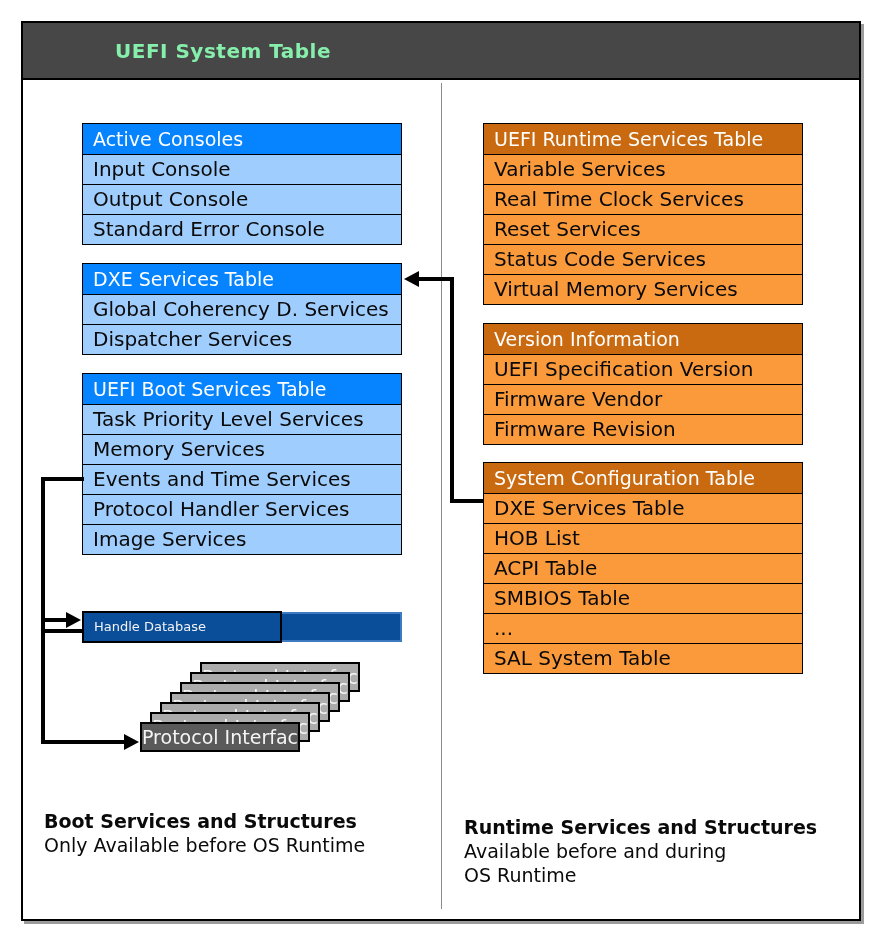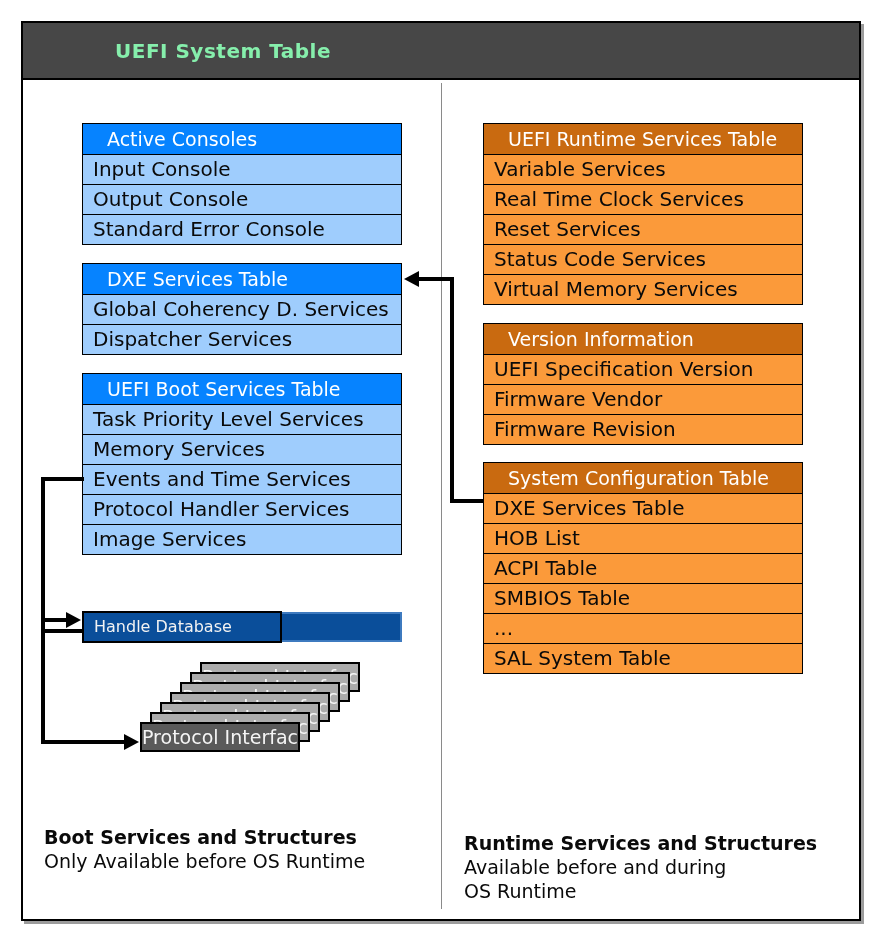--- a/index.html
+++ b/index.html
@@ -12,53 +12,53 @@
     position:absolute;left:21px;top:21px;width:836px;height:896px;
     border:2px solid #000;background:#fff;box-shadow:3px 3px 0 #9c9c9c;
   }
   #titlebar{
     position:absolute;left:0;top:0;width:100%;height:57px;background:#474747;
     border-bottom:2px solid #000;color:#86efac;font-weight:bold;font-size:20px;
     line-height:57px;padding-left:92px;box-sizing:border-box;letter-spacing:.5px;
   }
   #divider{position:absolute;left:418px;top:60px;width:1px;height:826px;background:#8a8a8a;}
   .table{position:absolute;width:320px;border:1px solid #000;box-sizing:border-box;}
-  .table .hdr{height:30px;line-height:30px;font-size:19px;color:#fff;padding-left:24px;
+  .table .hdr{height:30px;line-height:30px;font-size:19px;color:#fff;padding-left:10px;
     white-space:nowrap;overflow:hidden;}
   .table .row{height:30px;line-height:29px;font-size:20px;color:#0a0a0a;padding-left:10px;
     border-top:1px solid #000;box-sizing:border-box;white-space:nowrap;overflow:hidden;}
   .blue .hdr{background:#0683ff;}
   .blue .row{background:#9fcdfd;}
   .orange .hdr{background:#c96a10;}
   .orange .row{background:#fb9a3a;}
   
   #handle-db-bar{
     position:absolute;left:59px;top:589px;width:320px;height:30px;
     background:#0a4e9a;border:2px solid #3e7abf;box-sizing:border-box;
   }
   #handle-db-box{
     position:absolute;left:59px;top:588px;width:200px;height:32px;
     background:#0a4e9a;border:2px solid #000;box-sizing:border-box;
-    color:#f2f2f2;font-size:16px;line-height:27px;padding-left:10px;overflow:hidden;
+    color:#f2f2f2;font-size:13px;line-height:27px;padding-left:10px;overflow:hidden;
   }
   
   .proto-box{
     position:absolute;width:160px;height:30px;border:2px solid #000;box-sizing:border-box;
     font-size:19px;color:#f5f5f5;text-align:center;line-height:26px;overflow:hidden;white-space:nowrap;
   }
   .proto-back{background:#acacac;}
   .proto-front{background:#5a5a5a;}
   
   .line{position:absolute;background:#000;}
   .arrow-left{position:absolute;width:0;height:0;border-top:8px solid transparent;
     border-bottom:8px solid transparent;border-right:15px solid #000;}
   .arrow-right{position:absolute;width:0;height:0;border-top:8px solid transparent;
     border-bottom:8px solid transparent;border-left:15px solid #000;}
   
-  .caption{position:absolute;font-size:19px;color:#0a0a0a;line-height:24px;margin-top:16px;}
+  .caption{position:absolute;font-size:19px;color:#0a0a0a;line-height:24px;}
   .caption .cap-title{font-weight:bold;}
 </style>
 </head>
 <body>
 
 <div id="canvas">
   <div id="frame">
 
     <div id="titlebar">UEFI System Table</div>
 

